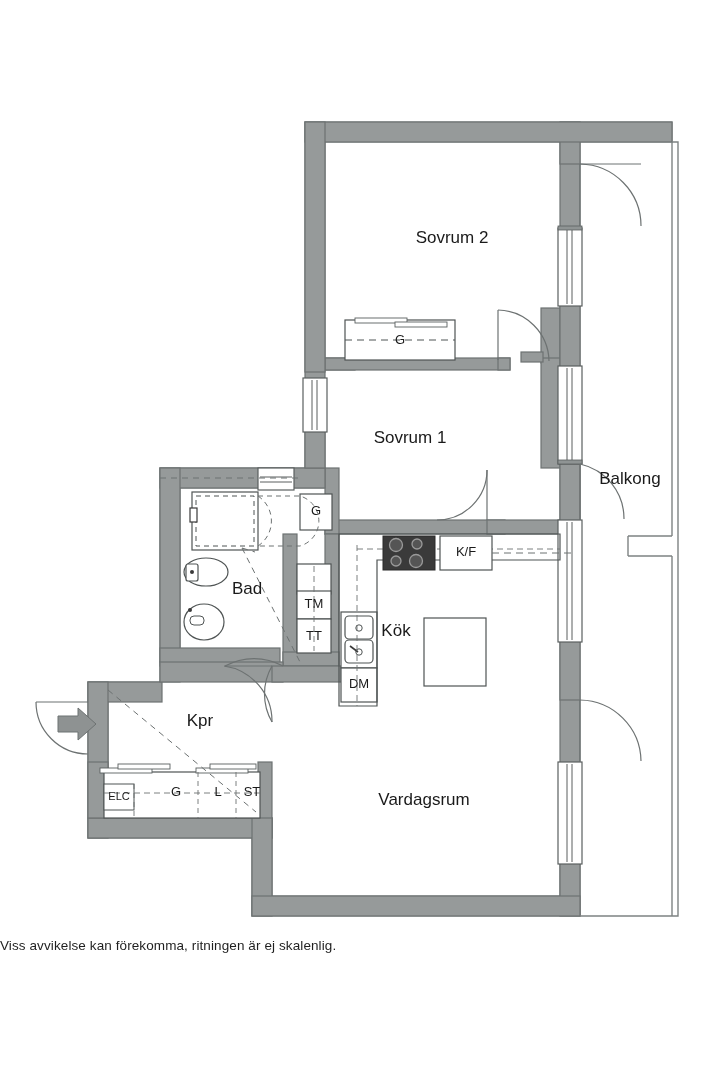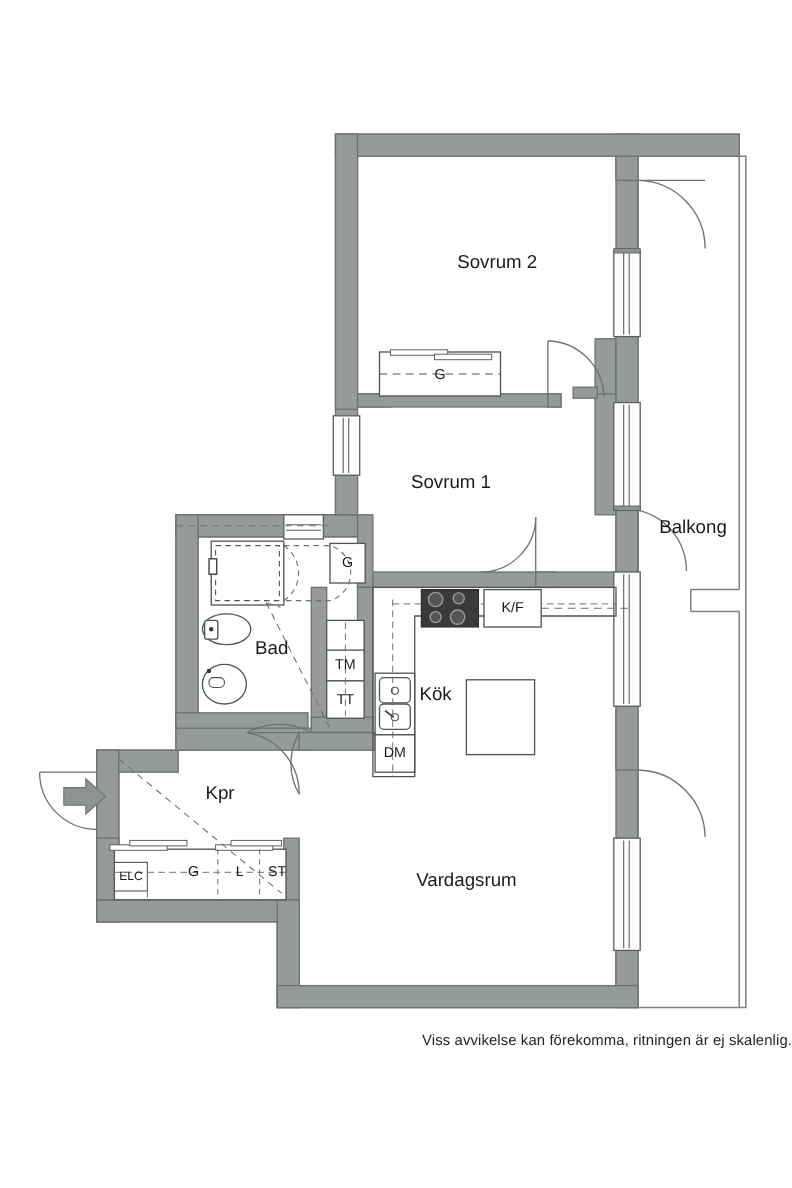--- a/index.html
+++ b/index.html
@@ -27,21 +27,21 @@
     fill:#1a1a1a;
     text-anchor:middle;
     dominant-baseline:middle;
   }
   .unit-label.tiny{font-size:11px;}
   .unit-label.mid{font-size:13px;}
 
   #caption{
     position:absolute;
     left:0;top:938px;width:720px;
-    text-align:right;
+    text-align:left;
     font-family:"Liberation Sans", sans-serif;
     font-size:13.5px;
     color:#1f1f1f;
     letter-spacing:.1px;
   }
 </style>
 </head>
 <body>
 
 <div id="plan-stage">

